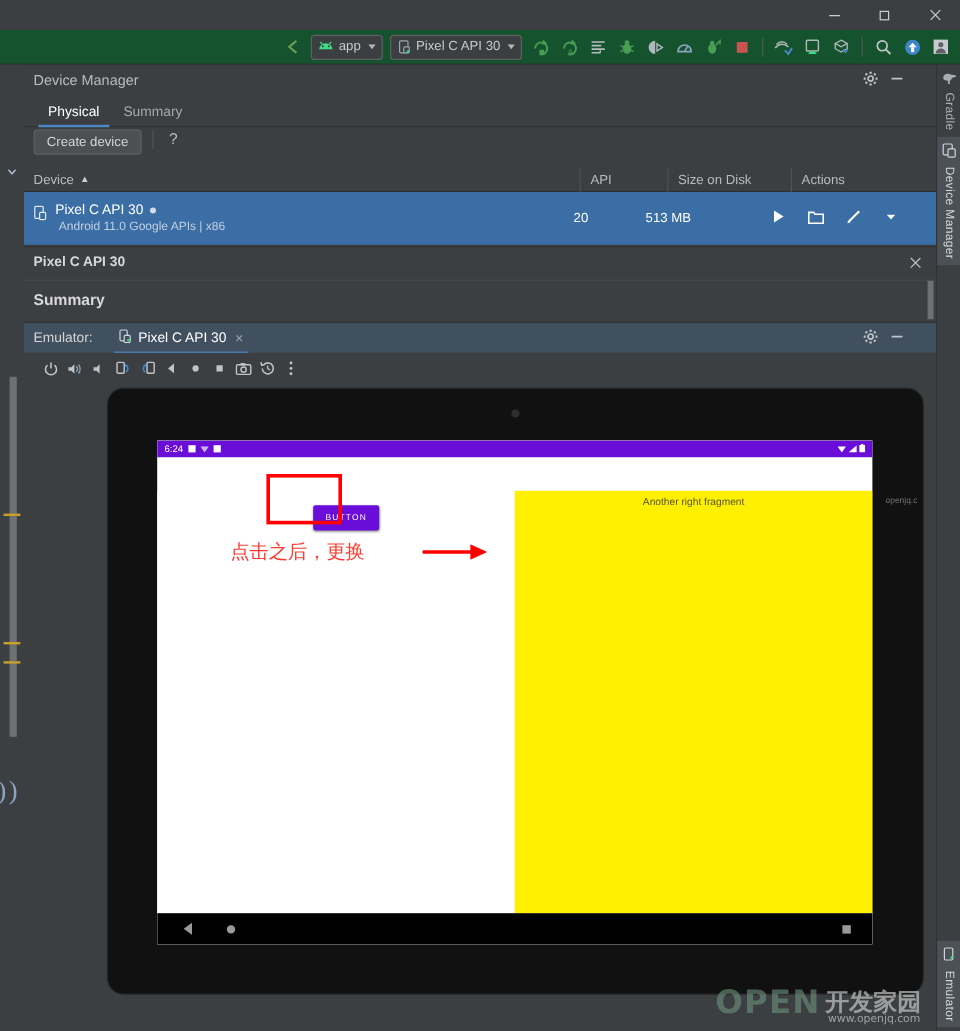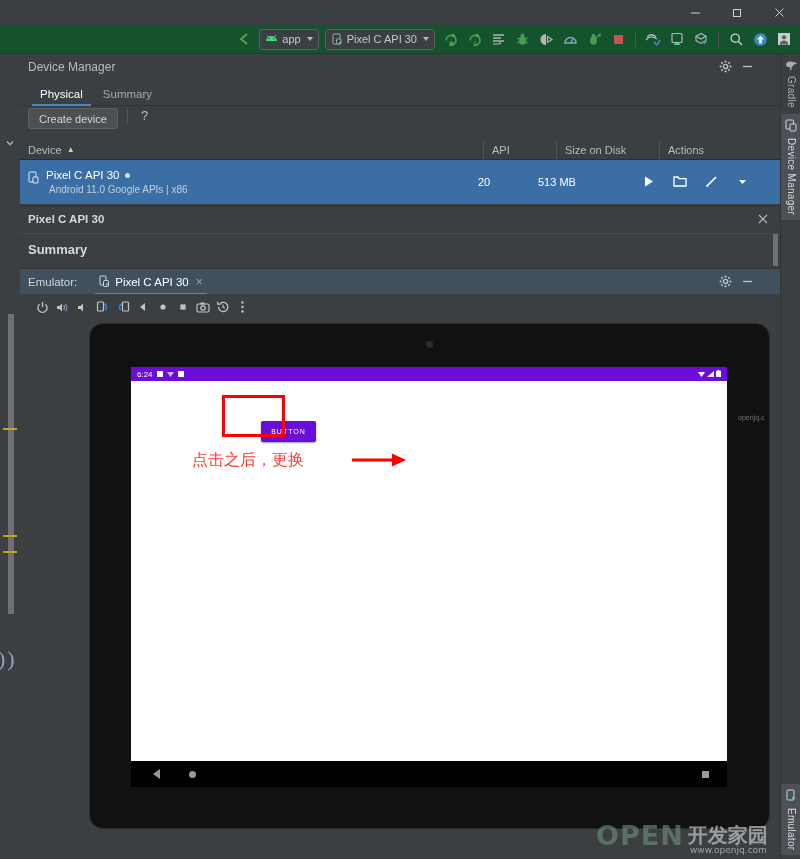--- a/index.html
+++ b/index.html
@@ -726,20 +726,23 @@
           </div>
         </div>
 
 
         <div class="frag-left">
           <div class="mat-button">
             <span>BUTTON</span>
           </div>
         </div>
 
+        <div class="frag-right">
+          <div class="frag-right-text">Another right fragment</div>
+        </div>
 
         <div class="android-nav">
           <span class="nav-back"></span>
           <span class="nav-home"></span>
           <span class="nav-recent"></span>
         </div>
       </div>
     </div>
 
   </div>

